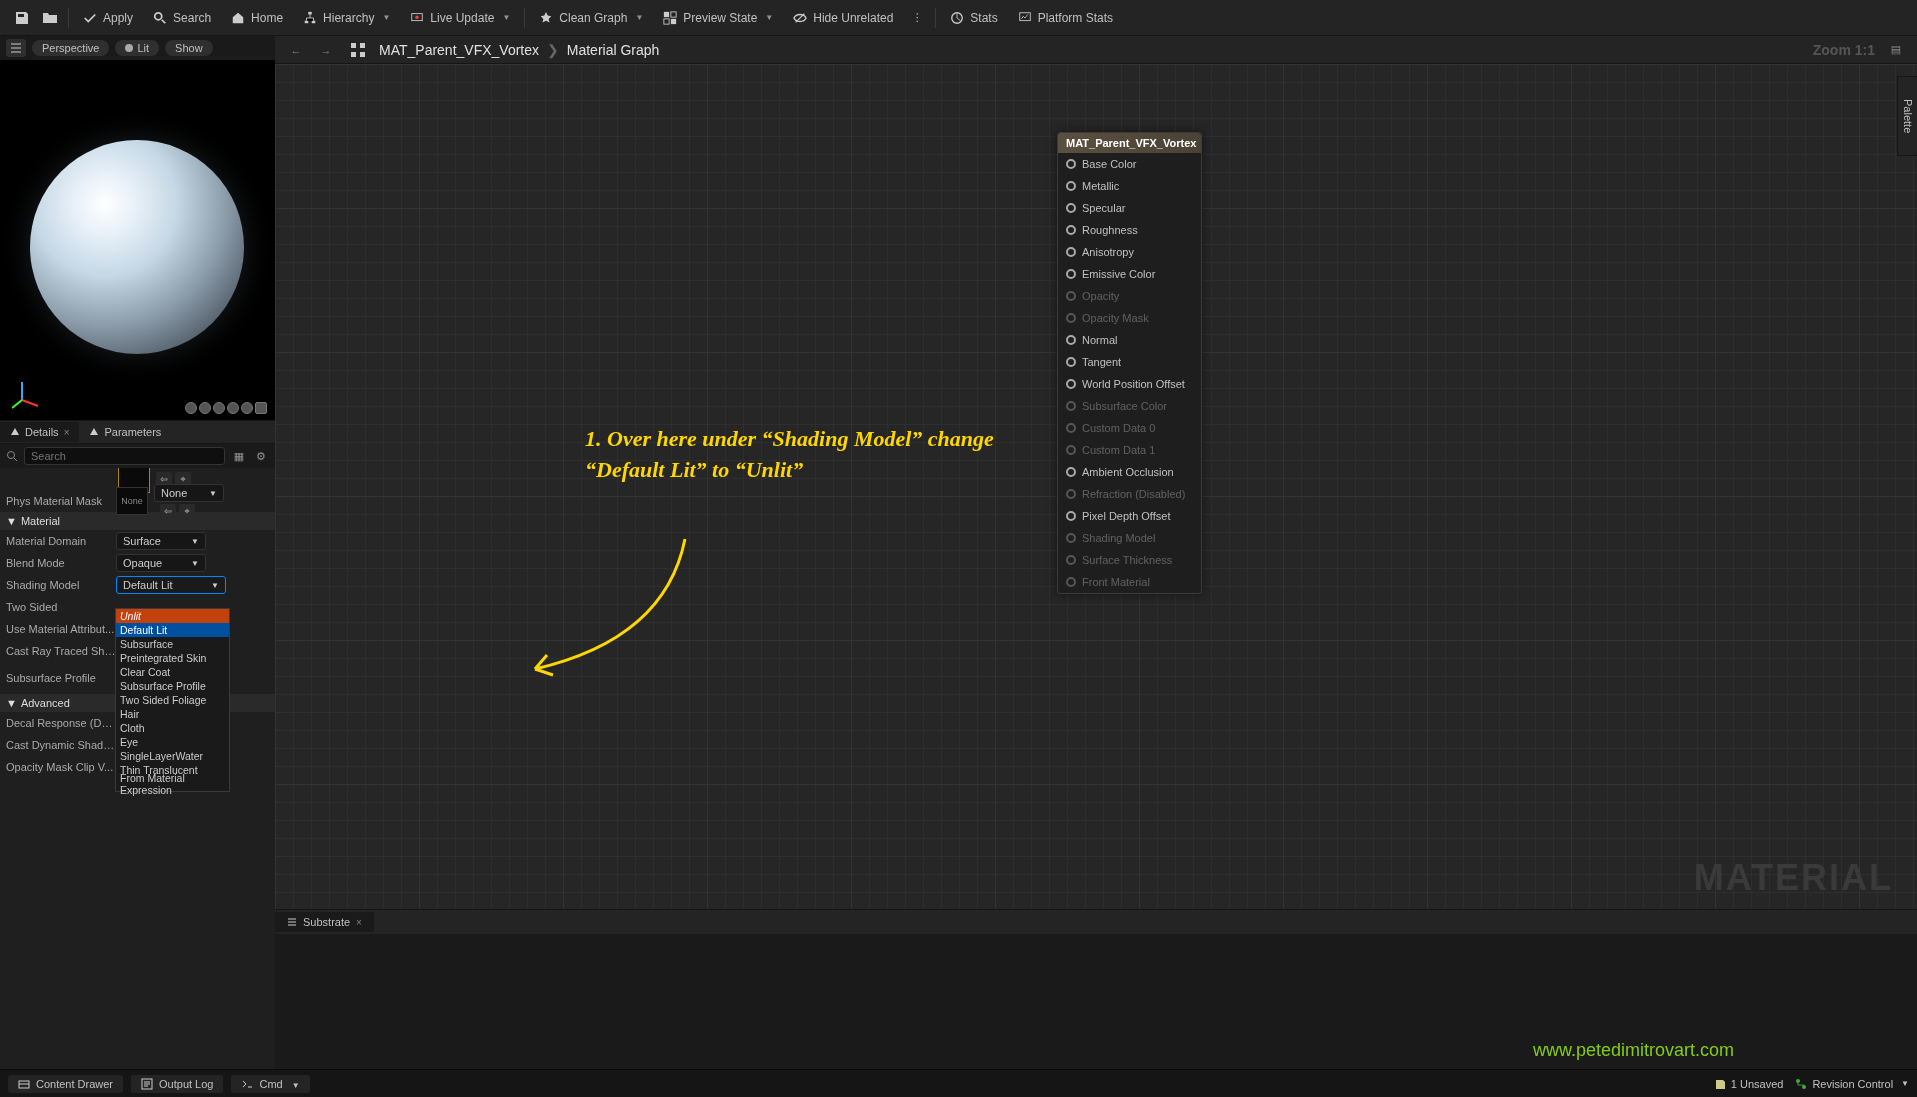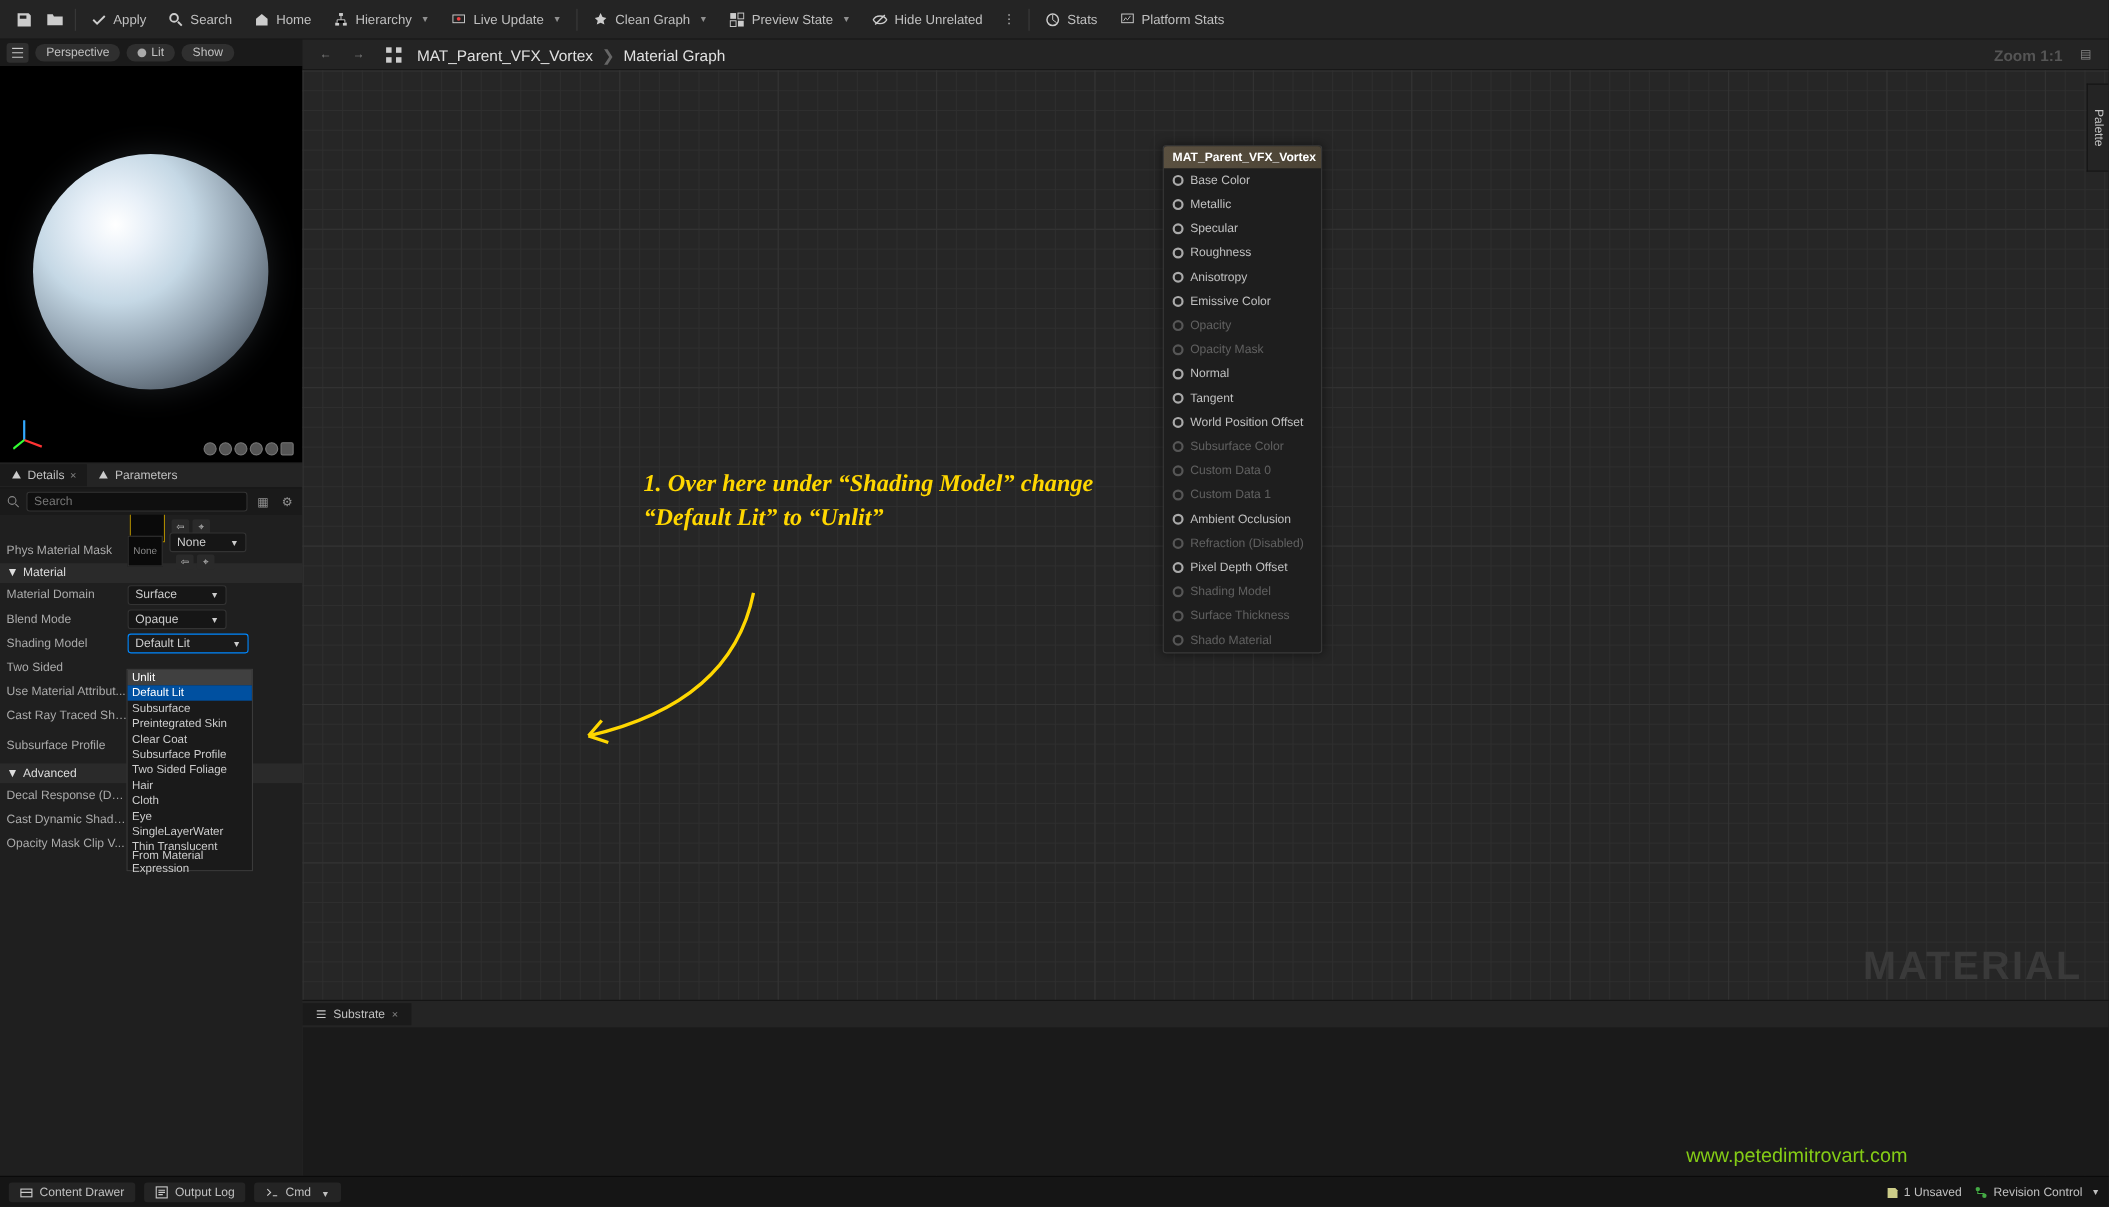--- a/index.html
+++ b/index.html
@@ -47,21 +47,21 @@
 .dselect { width: 90px; height: 18px; background: #161616; border: 1px solid #333; border-radius: 3px; color: #ccc; padding: 0 6px; font-size: 11px; display: flex; align-items: center; justify-content: space-between; }
 .dselect.open { border-color: #0088ff; background: #1a1a1a; width: 110px; }
 .dheader { height: 18px; background: #2a2a2a; display: flex; align-items: center; padding: 0 6px; font-size: 11px; color: #ddd; gap: 4px; }
 .thumb-box { width: 32px; height: 28px; background: #0a0a0a; border: 1px solid #333; display: inline-flex; align-items: center; justify-content: center; color: #888; font-size: 9px; }
 .mini-btns { display: inline-flex; gap: 3px; margin-left: 6px; }
 .mini-btn { width: 16px; height: 14px; background: #2a2a2a; border-radius: 2px; display: flex; align-items: center; justify-content: center; font-size: 9px; }
 
 
 .dropdown-popup { position: absolute; left: 115px; top: 608px; width: 115px; background: #1a1a1a; border: 1px solid #3a3a3a; z-index: 100; }
 .dd-item { height: 14px; padding: 0 4px; font-size: 10.5px; color: #ccc; display: flex; align-items: center; }
-.dd-item.hover { background: #404040; color: #fff; }
+.dd-item.hover { background: #c2410c; color: #fff; font-style: italic; }
 .dd-item.selected { background: #0050a0; color: #fff; }
 
 
 .graph-col { flex: 1; display: flex; flex-direction: column; position: relative; }
 .graph-header { height: 28px; background: #242424; display: flex; align-items: center; padding: 0 10px; gap: 10px; border-bottom: 1px solid #151515; }
 .gh-nav { display: flex; gap: 8px; }
 .gh-nav-btn { width: 22px; height: 22px; display: flex; align-items: center; justify-content: center; color: #888; }
 .breadcrumb { display: flex; align-items: center; gap: 8px; font-size: 14px; }
 .bc-item { color: #e0e0e0; }
 .bc-sep { color: #666; }
@@ -435,21 +435,21 @@
             <div class="mat-pin disabled">
               <span class="pin-dot"></span>
               <span>Shading Model</span>
             </div>
             <div class="mat-pin disabled">
               <span class="pin-dot"></span>
               <span>Surface Thickness</span>
             </div>
             <div class="mat-pin disabled">
               <span class="pin-dot"></span>
-              <span>Shado Material</span>
+              <span>Front Material</span>
             </div>
           </div>
       </div>
 
       <div class="annotation">1. Over here under “Shading Model” change “Default Lit” to “Unlit”</div>
       <svg class="arrow-svg" width="180" height="170">
         <path d="M170 20 Q 150 120, 20 150" fill="none" stroke="#ffd700" stroke-width="3"></path>
         <path d="M20 150 l12 -14 M20 150 l18 6" fill="none" stroke="#ffd700" stroke-width="3"></path>
       </svg>
 

